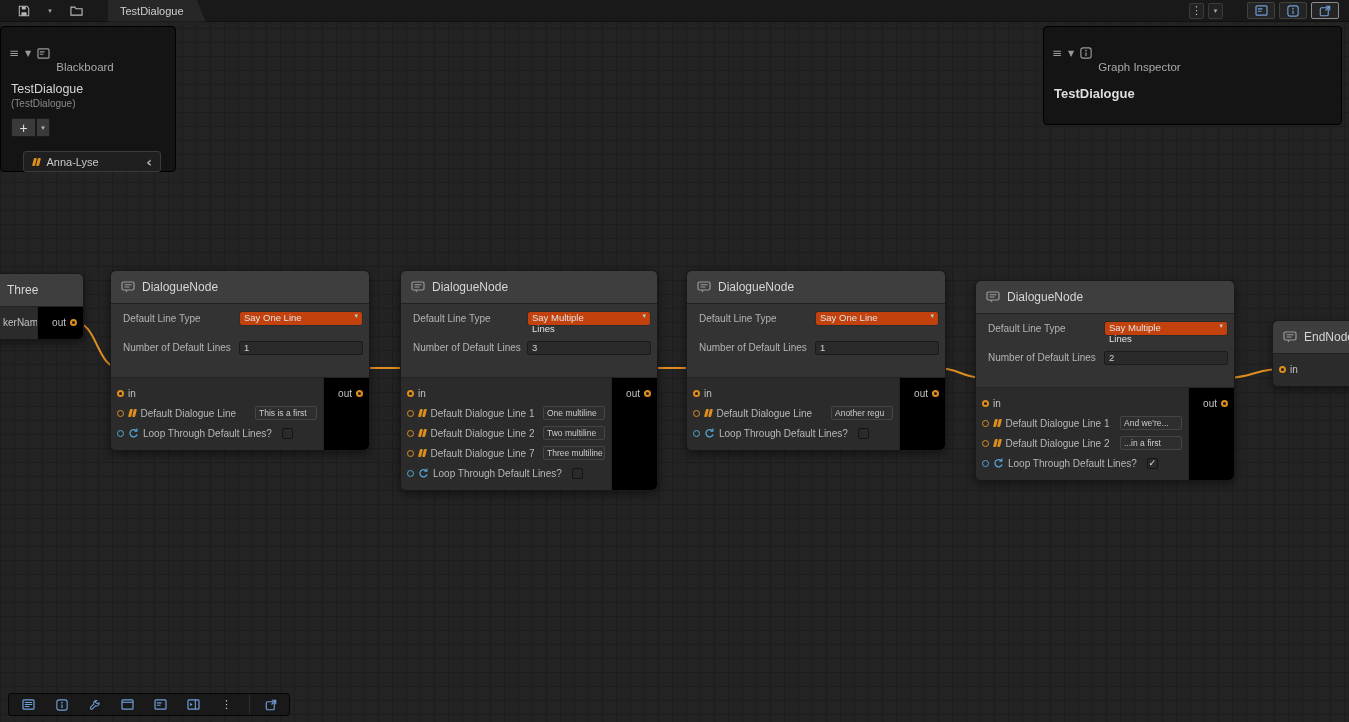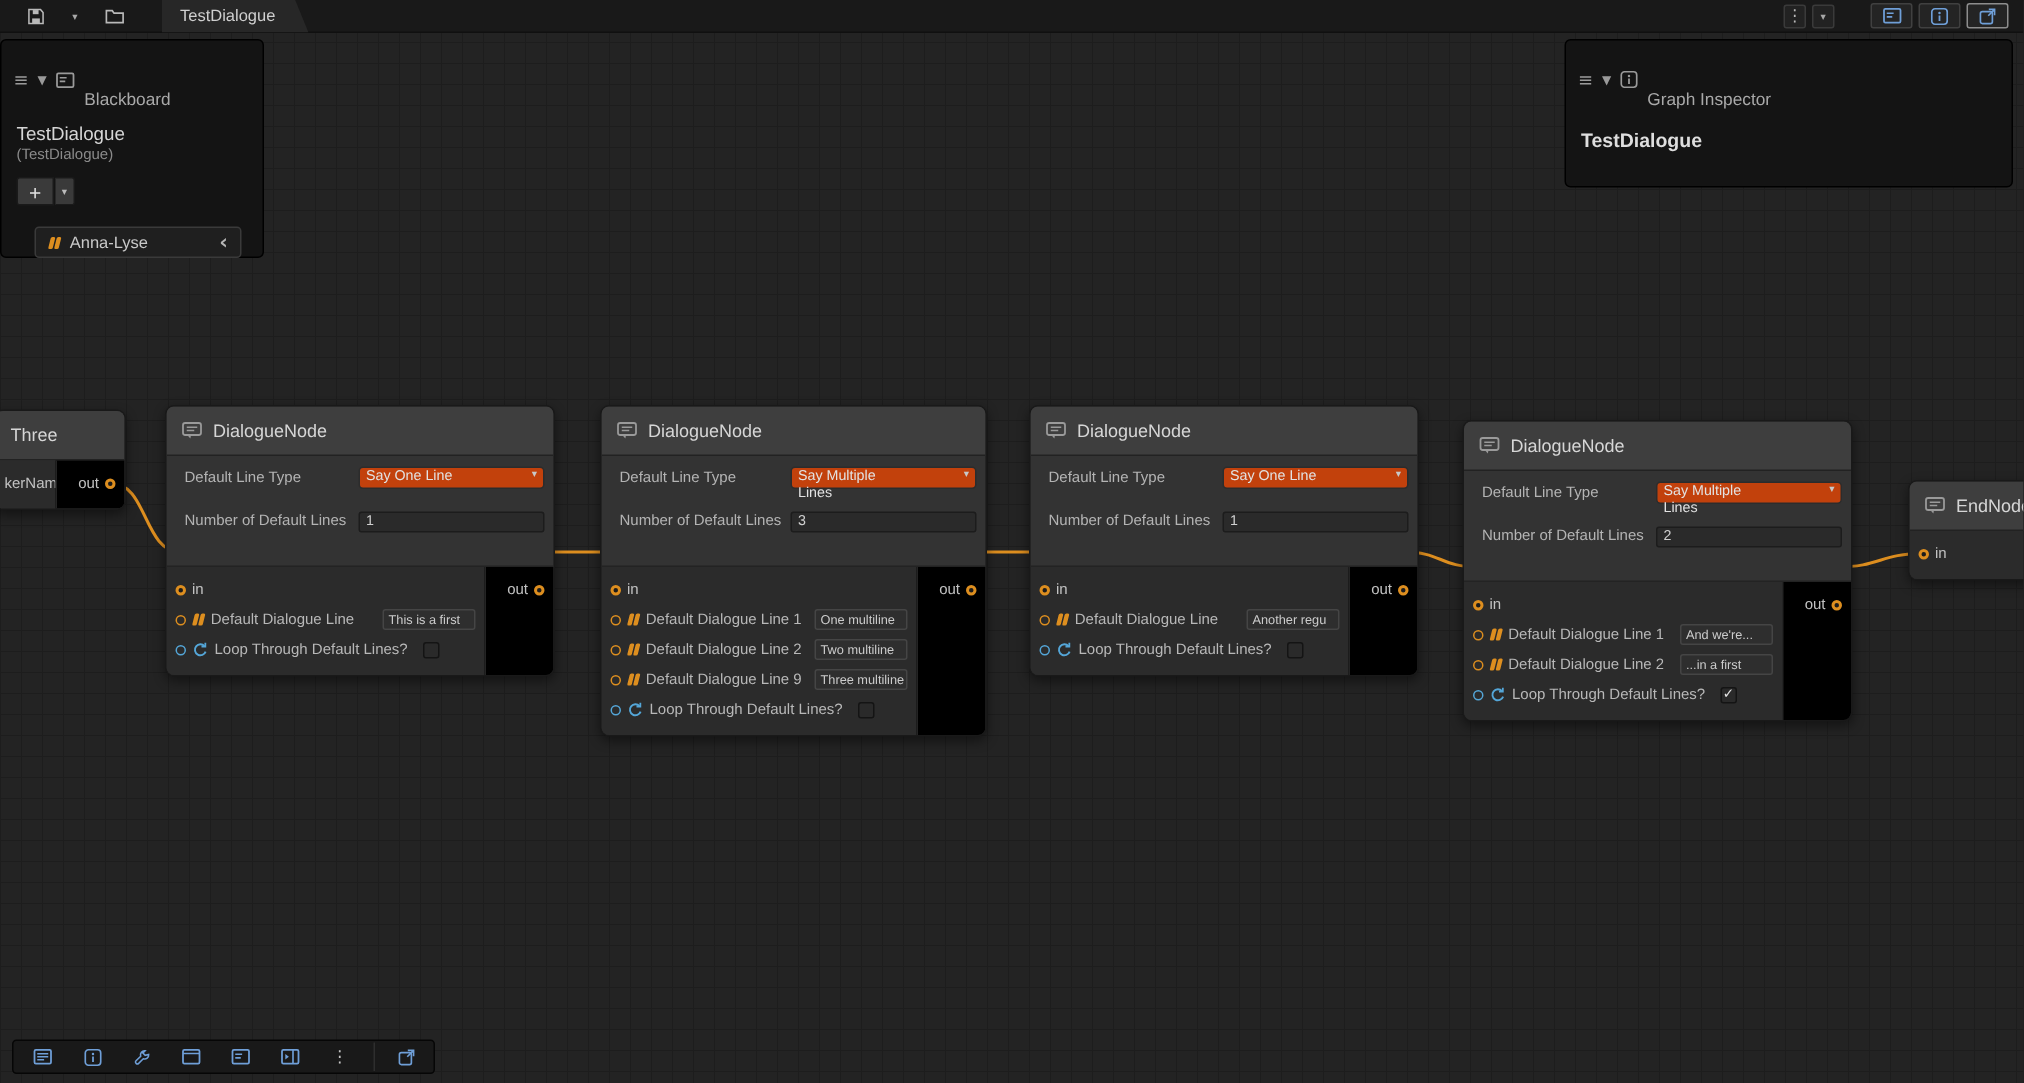--- a/index.html
+++ b/index.html
@@ -277,21 +277,21 @@
               </span>
               <span class="row-label">Default Dialogue Line 2</span>
               <span class="line-field">Two multiline</span>
             </div>
             <div class="port-row">
               <span class="dot hollow"></span>
               <span class="qicon">
                 <i></i>
                 <i></i>
               </span>
-              <span class="row-label">Default Dialogue Line 9</span>
+              <span class="row-label">Default Dialogue Line 7</span>
               <span class="line-field">Three multiline</span>
             </div>
             <div class="port-row">
               <span class="dot hollow blue"></span>
               <span class="loop-icon">
                 <svg width="11" height="11" viewBox="0 0 12 12">
                   <path d="M9.9 7A4 4 0 1 1 9.1 3" fill="none" stroke="currentColor" stroke-width="1.4"></path>
                   <path d="M9.7 0.6v2.8H6.9" fill="none" stroke="currentColor" stroke-width="1.3"></path>
                 </svg>
               </span>

